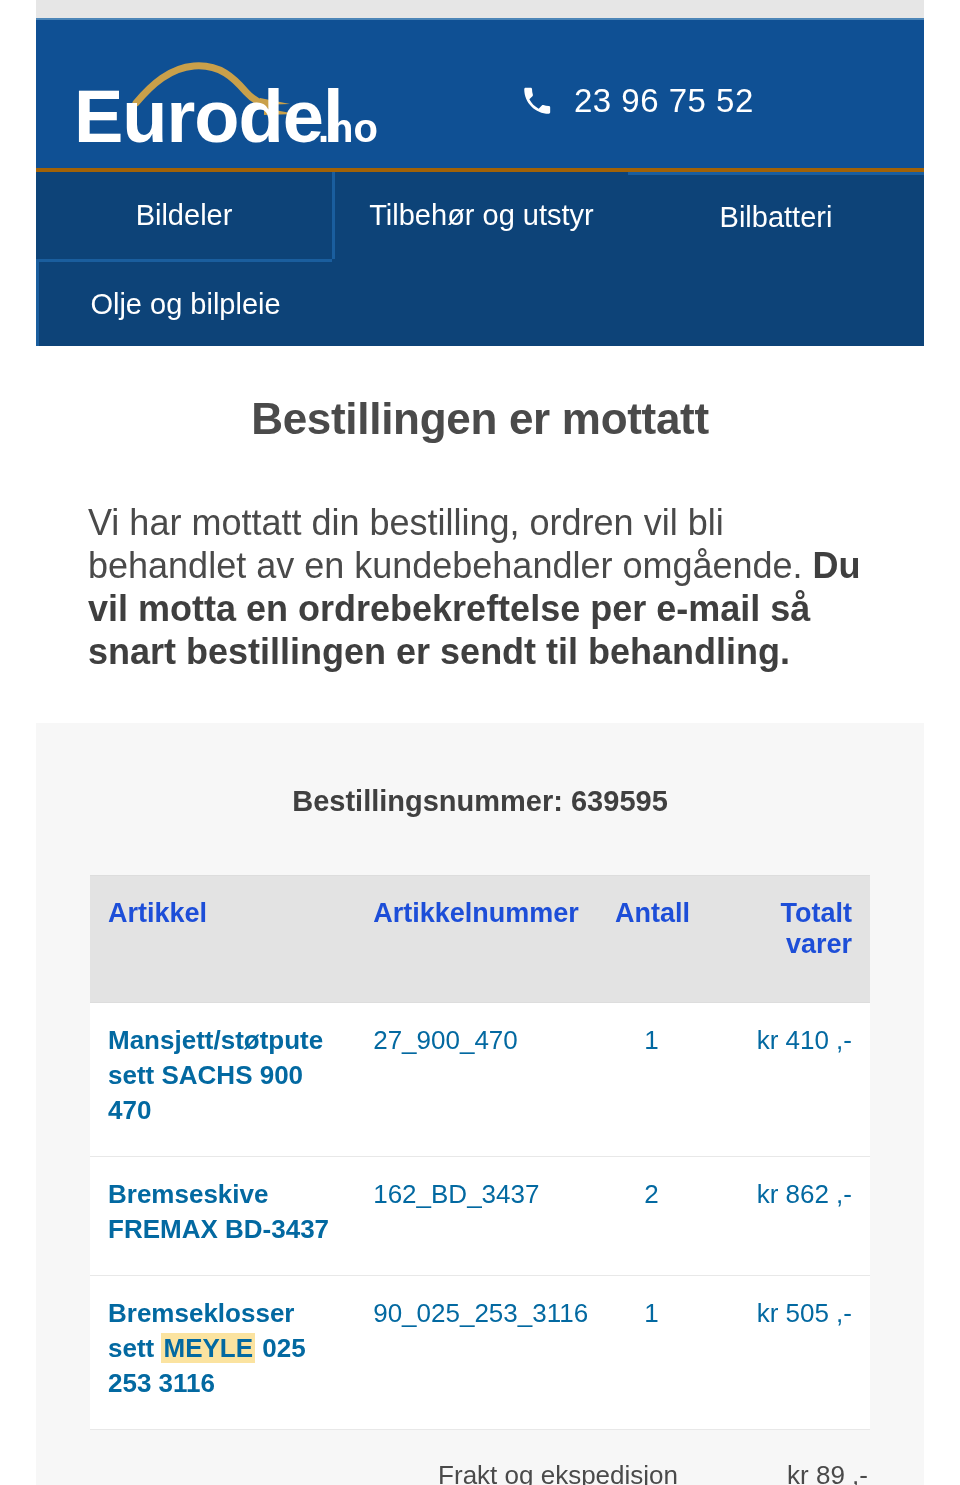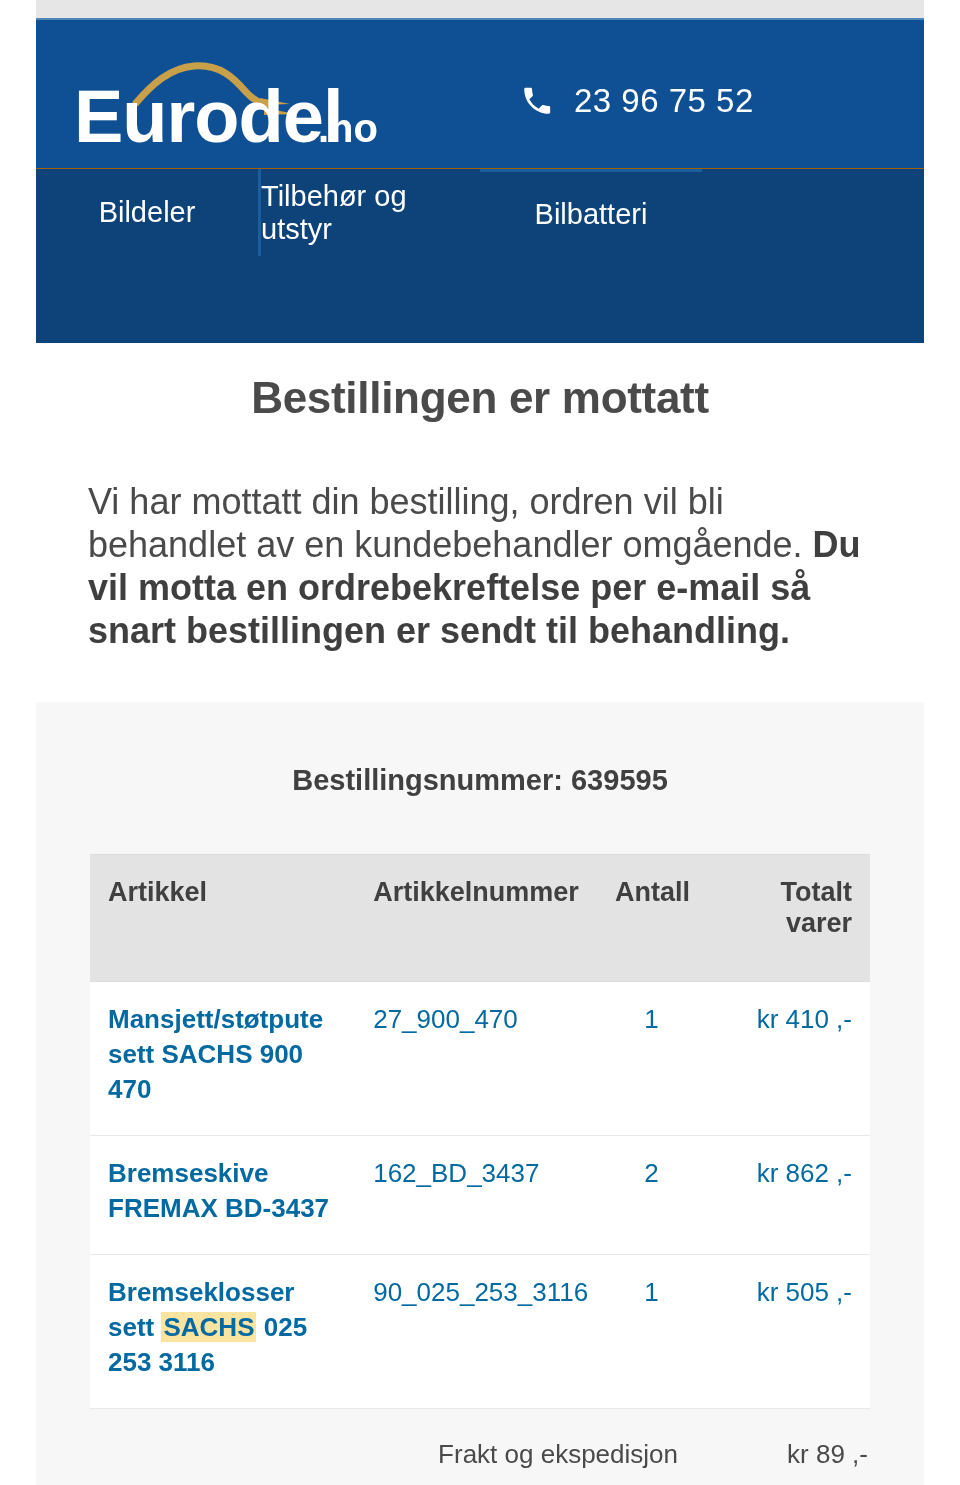--- a/index.html
+++ b/index.html
@@ -60,23 +60,23 @@
   .phone-number {
     color: #ffffff;
     font-size: 33px;
     letter-spacing: 0.5px;
     white-space: nowrap;
   }
   
   .nav-grid {
     background: #0d4378;
     display: grid;
-    grid-template-columns: 1fr 1fr 1fr 1fr;
+    grid-template-columns: 1fr 1fr 1fr;
     grid-template-rows: 87px 87px;
-    border-top: 1px solid #a16207;
+    border-top: 4px solid #a16207;
   }
   .nav-cell {
     display: flex;
     align-items: center;
     justify-content: center;
     color: #ffffff;
     font-size: 29px;
     position: relative;
   }
   .nav-cell.col-right { border-left: 3px solid #1a5e9e; }
@@ -84,21 +84,21 @@
   
   .main {
     background: #ffffff;
     padding: 0 52px;
   }
   .page-title {
     color: #4a4a4a;
     font-size: 44px;
     font-weight: bold;
     text-align: center;
-    padding-top: 30px;
+    padding-top: 48px;
     letter-spacing: -0.3px;
   }
   .intro {
     color: #4a4a4a;
     font-size: 36px;
     line-height: 43px;
     padding-top: 57px;
     padding-bottom: 50px;
   }
   .intro .strong { font-weight: bold; color: #3f3f3f; }
@@ -116,21 +116,21 @@
     padding-bottom: 57px;
   }
   .table-wrap { padding: 0 54px; }
   table.order-table {
     width: 100%;
     border-collapse: collapse;
     table-layout: fixed;
   }
   table.order-table thead th {
     background: #e3e3e3;
-    color: #404040;
+    color: #1d4ed8;
     font-size: 27px;
     font-weight: bold;
     padding: 22px 18px 42px 18px;
     vertical-align: top;
     border: 1px solid #dddddd;
     border-left: none;
     border-right: none;
   }
   th.c-art  { text-align: left;   width: 34%; }
   th.c-num  { text-align: left;   width: 31%; }
@@ -207,20 +207,23 @@
     <nav class="nav-grid">
       <div class="nav-cell">
         <span>Bildeler</span>
       </div>
       <div class="nav-cell col-right">
         <span>Tilbehør og utstyr</span>
       </div>
       <div class="nav-cell row-bottom">
         <span>Bilbatteri</span>
       </div>
+      <div class="nav-cell col-right row-bottom">
+        <span>Olje og bilpleie</span>
+      </div>
     </nav>
 
     <div class="main">
       <h1 class="page-title">Bestillingen er mottatt</h1>
       <p class="intro">
         <span>Vi har mottatt din bestilling, ordren vil bli behandlet av en kundebehandler omgående. </span><span class="strong">Du vil motta en ordrebekreftelse per e-mail så snart bestillingen er sendt til behandling.</span>
       </p>
     </div>
 
     <div class="order-panel">
@@ -244,21 +247,21 @@
               <td class="c-qty">1</td>
               <td class="c-tot">kr 410 ,-</td>
             </tr>
             <tr>
               <td class="c-art">Bremseskive FREMAX BD-3437</td>
               <td class="c-num">162_BD_3437</td>
               <td class="c-qty">2</td>
               <td class="c-tot">kr 862 ,-</td>
             </tr>
             <tr>
-              <td class="c-art"><span>Bremseklosser sett </span><span class="hl">SACHS</span><span> 025 253 3116</span></td>
+              <td class="c-art"><span>Bremseklosser sett </span><span class="hl">MEYLE</span><span> 025 253 3116</span></td>
               <td class="c-num">90_025_253_3116</td>
               <td class="c-qty">1</td>
               <td class="c-tot">kr 505 ,-</td>
             </tr>
           </tbody>
         </table>
       </div>
 
       <div class="totals">
         <div class="total-row">

